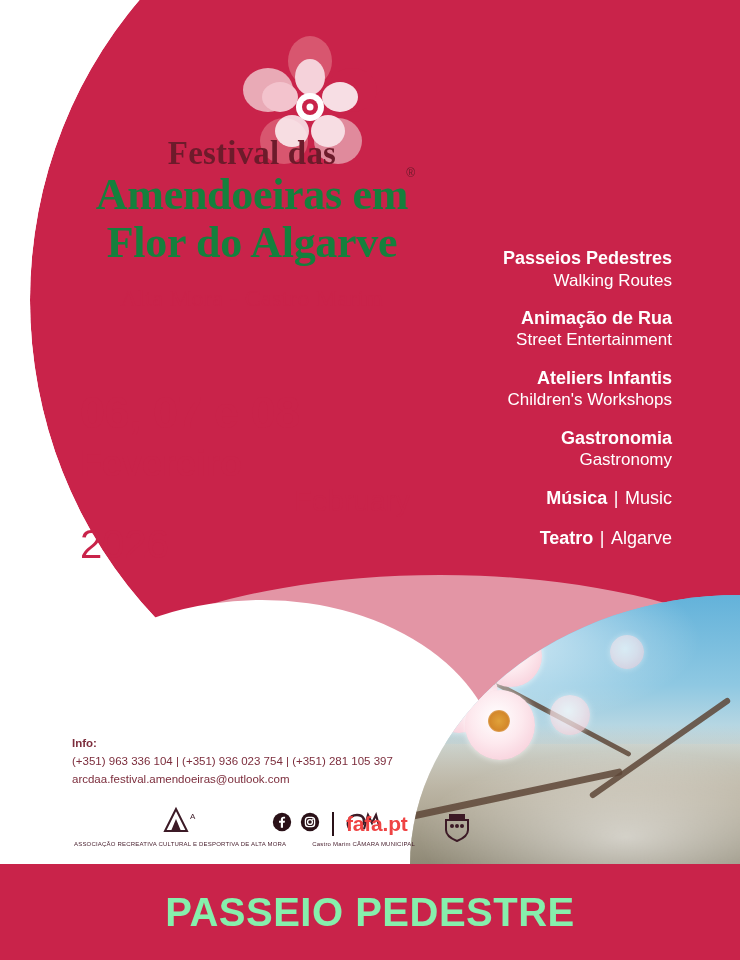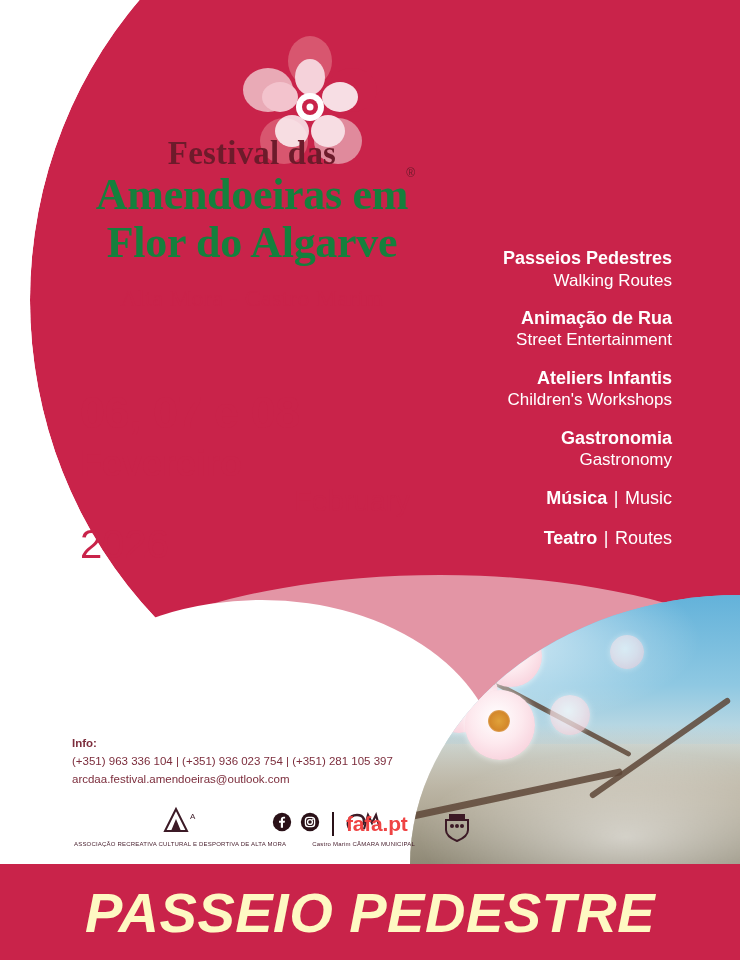--- a/index.html
+++ b/index.html
@@ -281,26 +281,25 @@
     left: 0;
     bottom: 0;
     width: 740px;
     height: 96px;
     background: #c9234a;
     display: flex;
     align-items: center;
     justify-content: center;
   }
   .banner-text {
-    color: #fef9c3;
-    font-size: 56px;
+    color: #86efac;
+    font-size: 40px;
     font-weight: 700;
     letter-spacing: 0.5px;
     font-family: "Liberation Sans", sans-serif;
-    font-style: italic;
   }
 </style>
 </head>
 <body>
 
 <div class="poster">
 
   <div class="curve-main"></div>
   <div class="curve-light"></div>
   <div class="curve-lighter"></div>
@@ -375,21 +374,21 @@
       <div class="en">Gastronomy</div>
     </div>
     <div class="act inline">
       <span class="pt">Música</span>
       <span class="sep">|</span>
       <span class="en">Music</span>
     </div>
     <div class="act inline">
       <span class="pt">Teatro</span>
       <span class="sep">|</span>
-      <span class="en">Routes</span>
+      <span class="en">Algarve</span>
     </div>
   </div>
 
   <div class="info">
     <div class="lbl">Info:</div>
     <div>(+351) 963 336 104 | (+351) 936 023 754 | (+351) 281 105 397</div>
     <div>arcdaa.festival.amendoeiras@outlook.com</div>
   </div>
 
   <div class="sponsors">

